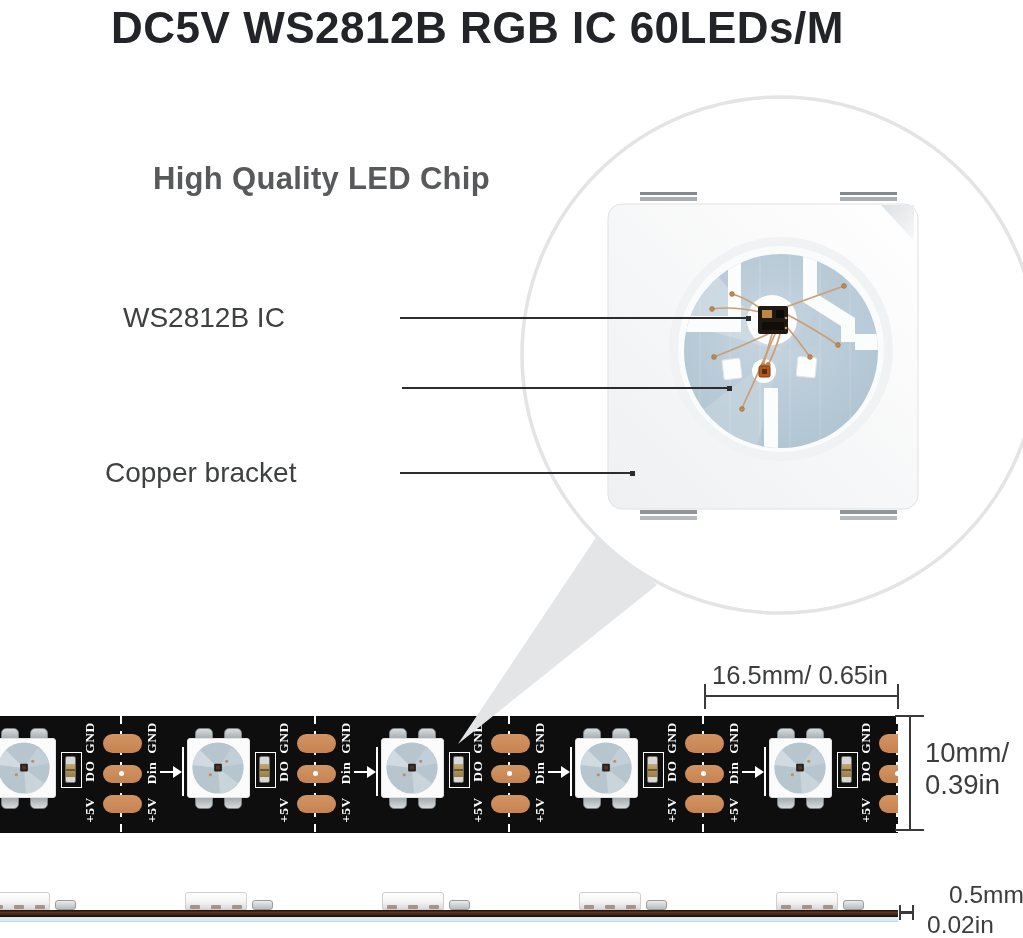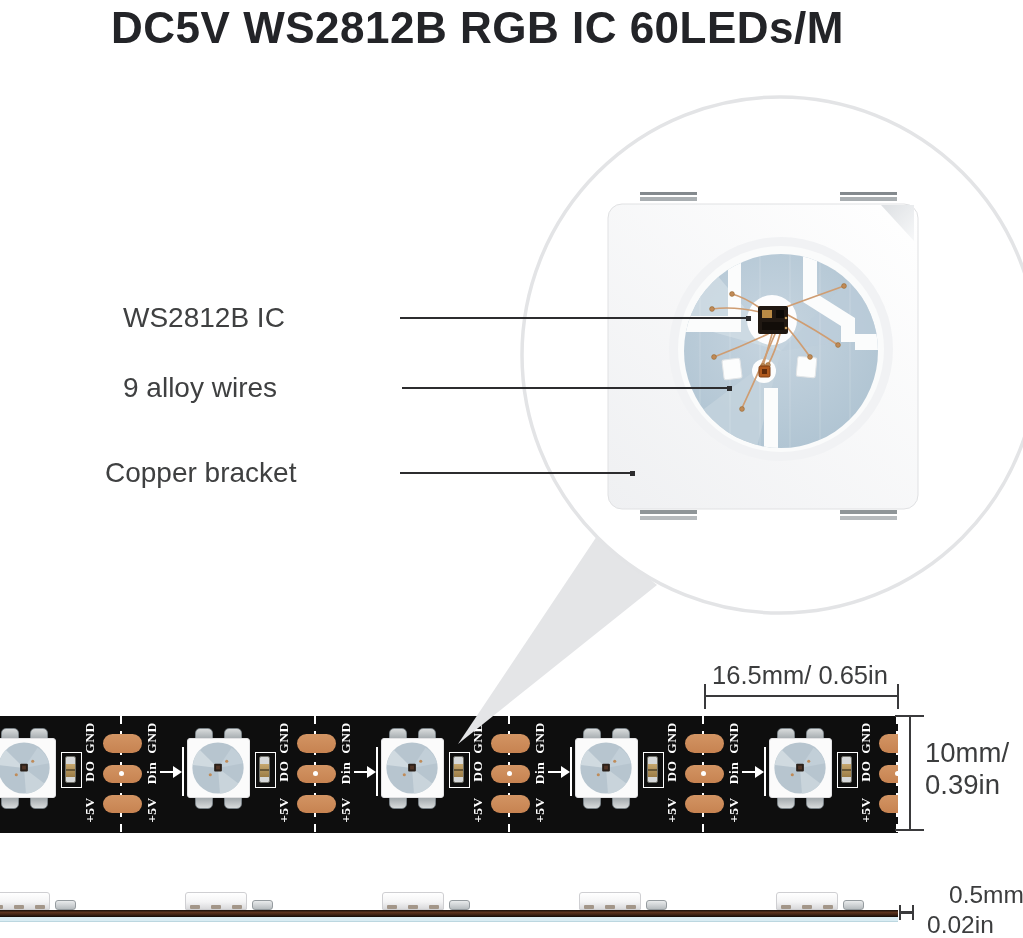--- a/index.html
+++ b/index.html
@@ -87,20 +87,21 @@
   .sf0{left:4px;} .sf1{left:25px;} .sf2{left:46px;}
   .side-comp{position:absolute;top:20px;width:21px;height:10px;border-radius:3px;
              background:linear-gradient(180deg,#e9ebec,#b7bcbf);border:1px solid #969ca0;box-sizing:border-box;}
 </style>
 </head>
 <body>
 
 <div class="page">
 
   <div class="abs title">DC5V WS2812B RGB IC 60LEDs/M</div>
+  <div class="abs section-heading">High Quality LED Chip</div>
 
   <svg class="abs lens-svg" width="1023" height="770" viewBox="0 0 1023 770">
     <defs>
       <linearGradient id="pkgGrad" x1="1" y1="0" x2="0" y2="1">
         <stop offset="0" stop-color="#ffffff"></stop>
           <stop offset="1" stop-color="#eff0f2"></stop>
       </linearGradient>
       <linearGradient id="notchGrad" x1="0" y1="0" x2="1" y2="1">
         <stop offset="0" stop-color="#dde0e3"></stop>
           <stop offset="1" stop-color="#f7f8f9"></stop>
@@ -201,21 +202,20 @@
         <circle cx="786" cy="328" r="1.3" fill="#c79a55"></circle>
       </g>
       <g>
         <rect x="759" y="366" width="11" height="11" rx="1.5" fill="#b05a1e" stroke="#7c3d12"></rect>
         <rect x="762" y="369" width="5" height="5" fill="#5f2b0c"></rect>
       </g>
     </g>
   </svg>
 
   <div class="abs callout co1">WS2812B IC</div>
-  <div class="abs callout co2">9 alloy wires</div>
   <div class="abs callout co3">Copper bracket</div>
   <div class="abs callout-line cl1"></div>
   <div class="abs callout-line cl2"></div>
   <div class="abs callout-line cl3"></div>
   <div class="abs callout-dot cd1"></div>
   <div class="abs callout-dot cd2"></div>
   <div class="abs callout-dot cd3"></div>
 
   <div class="abs strip">
   <div class="segment" style="left: -7px;">

